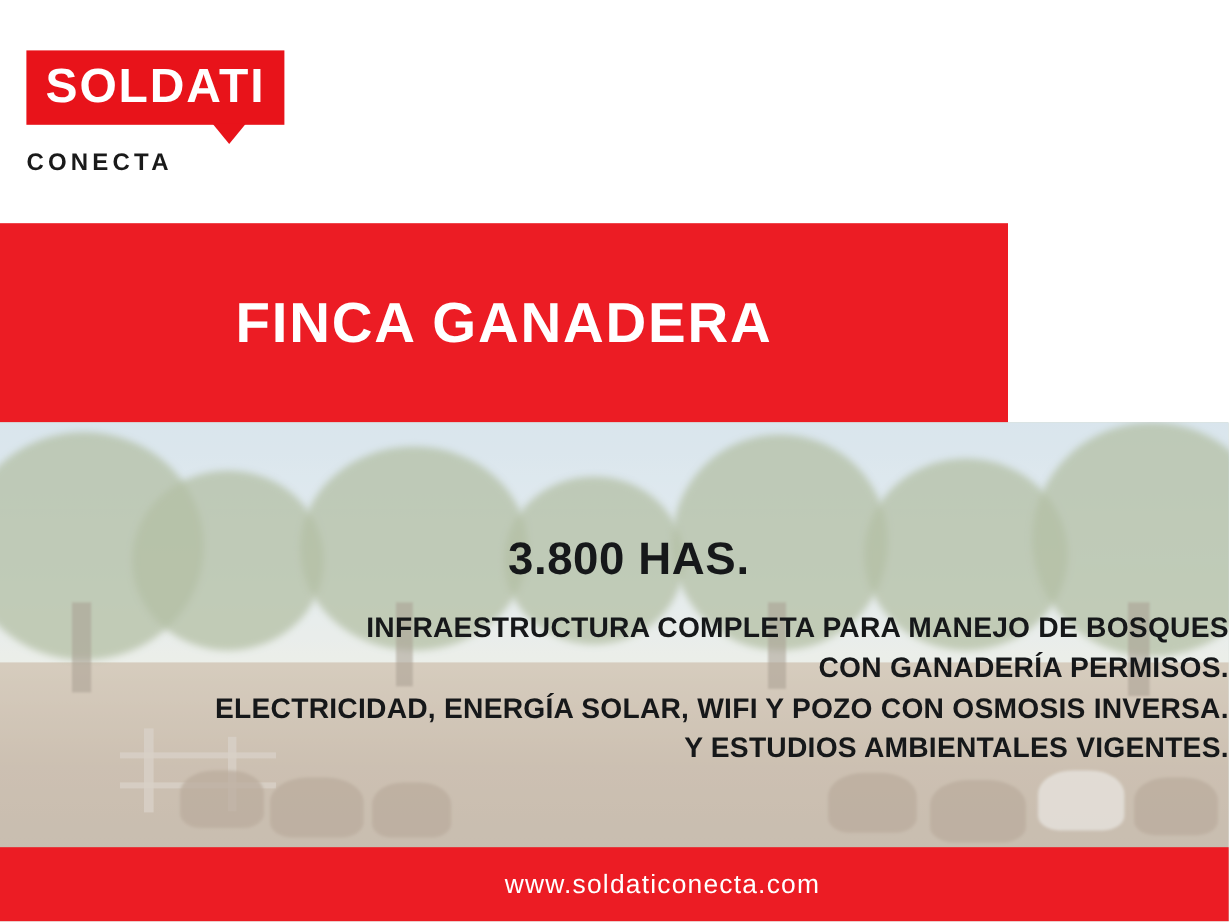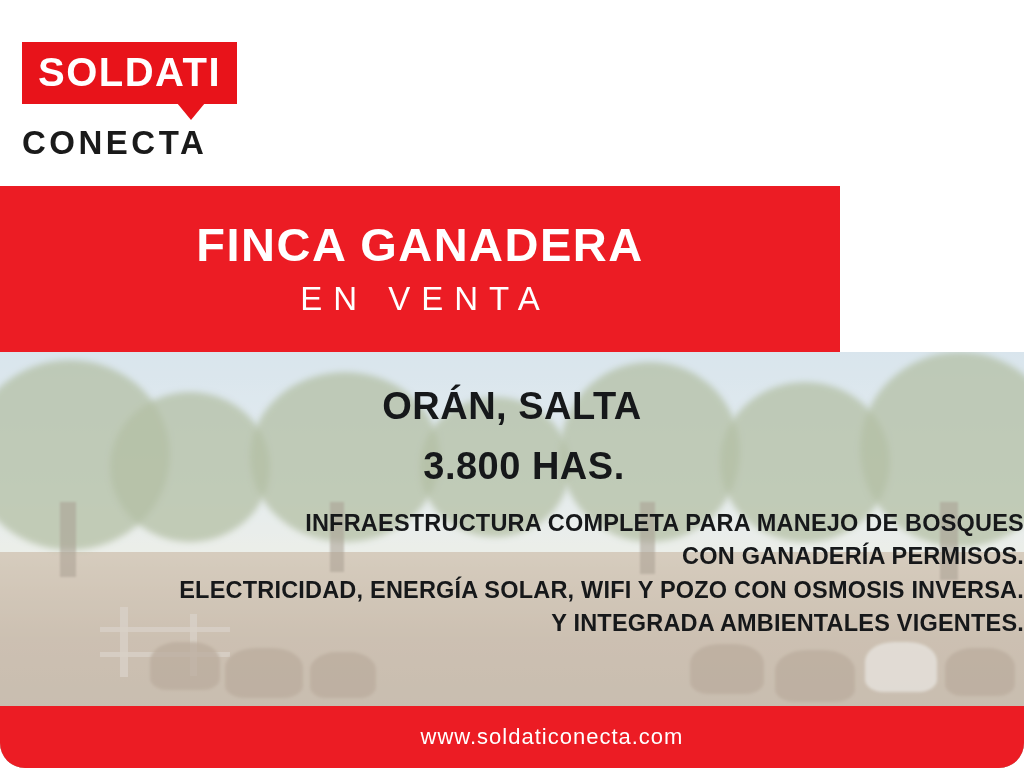--- a/index.html
+++ b/index.html
@@ -11,21 +11,20 @@
     background: #ffffff;
     font-family: "Liberation Sans", sans-serif;
   }
 
   #poster {
     position: relative;
     width: 1024px;
     height: 768px;
     background: #ffffff;
     overflow: hidden;
-    border-radius: 25px;
   }
 
   
   .header {
     position: absolute;
     left: 0; top: 0;
     width: 1024px;
     height: 186px;
     background: #ffffff;
   }
@@ -56,21 +55,21 @@
     bottom: -16px;
     width: 0; height: 0;
     border-left: 14px solid transparent;
     border-right: 14px solid transparent;
     border-top: 17px solid #e8131a;
   }
   .logo-sub {
     display: block;
     margin-top: 22px;
     color: #1a1a1a;
-    font-size: 33px;
+    font-size: 20px;
     font-weight: bold;
     letter-spacing: 3.5px;
     line-height: 1;
   }
 
   
   .banner {
     position: absolute;
     left: 0; top: 186px;
     width: 840px;
@@ -220,21 +219,20 @@
       <div class="logo-badge">
         <span class="logo-text">SOLDATI</span>
         <span class="logo-tail"></span>
       </div>
       <span class="logo-sub">CONECTA</span>
     </div>
   </div>
 
   <div class="banner">
     <div class="banner-title">FINCA GANADERA</div>
-    <div class="banner-sub">EN VENTA</div>
   </div>
 
   <div class="photo">
     <div class="sky"></div>
     <div class="ground"></div>
 
     <div class="tree" style="left:-30px;  top:8px;   width:200px; height:190px;"></div>
     <div class="tree" style="left:110px;  top:40px;  width:160px; height:150px;"></div>
     <div class="tree" style="left:250px;  top:20px;  width:190px; height:170px;"></div>
     <div class="tree" style="left:420px;  top:45px;  width:150px; height:140px;"></div>
@@ -257,27 +255,26 @@
     <div class="cow" style="left:310px; top:300px; width:66px; height:46px;"></div>
     <div class="cow" style="left:690px; top:292px; width:74px; height:50px;"></div>
     <div class="cow" style="left:775px; top:298px; width:80px; height:52px;"></div>
     <div class="cow" style="left:865px; top:290px; width:72px; height:50px; background:#d8d3cb;"></div>
     <div class="cow" style="left:945px; top:296px; width:70px; height:48px;"></div>
 
     <div class="wash"></div>
   </div>
 
   <div class="content">
-    <div class="loc">ORÁN, SALTA</div>
     <div class="size">3.800 HAS.</div>
     <div class="details">
       <div>INFRAESTRUCTURA COMPLETA PARA MANEJO DE BOSQUES</div>
       <div>CON GANADERÍA PERMISOS.</div>
       <div>ELECTRICIDAD, ENERGÍA SOLAR, WIFI Y POZO CON OSMOSIS INVERSA.</div>
-      <div>Y INTEGRADA AMBIENTALES VIGENTES.</div>
+      <div>Y ESTUDIOS AMBIENTALES VIGENTES.</div>
     </div>
   </div>
 
   <div class="footer">
     <span class="footer-url">www.soldaticonecta.com</span>
   </div>
 
 </div>
 
 </body></html>

